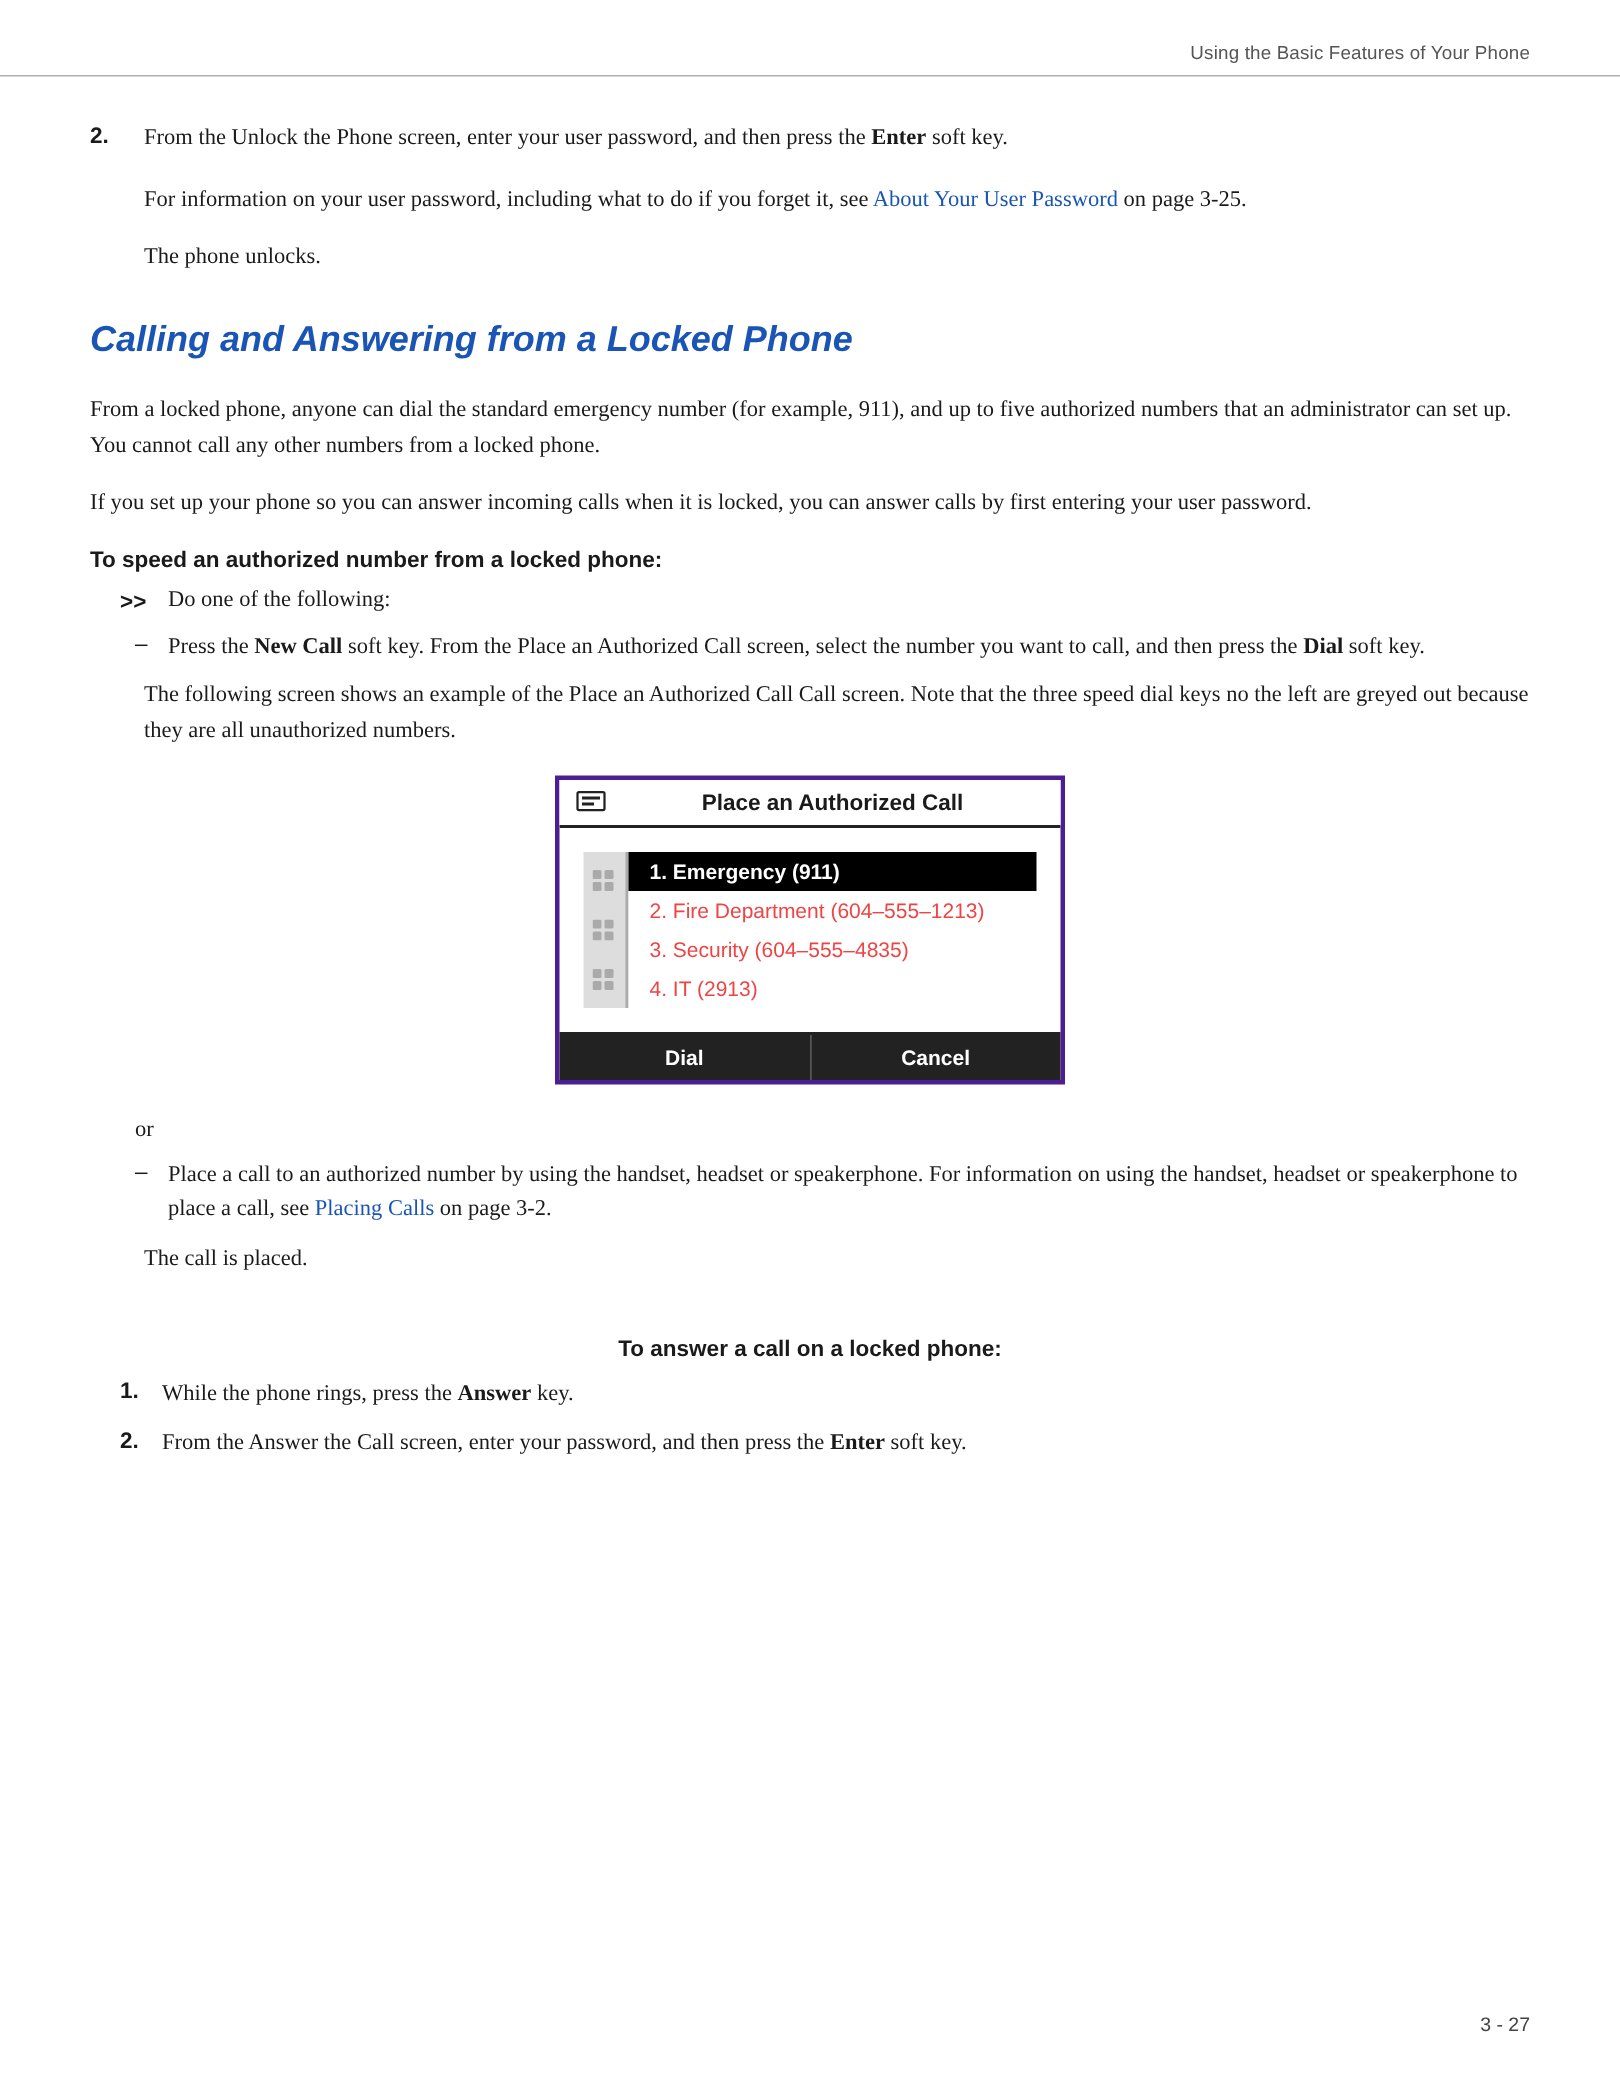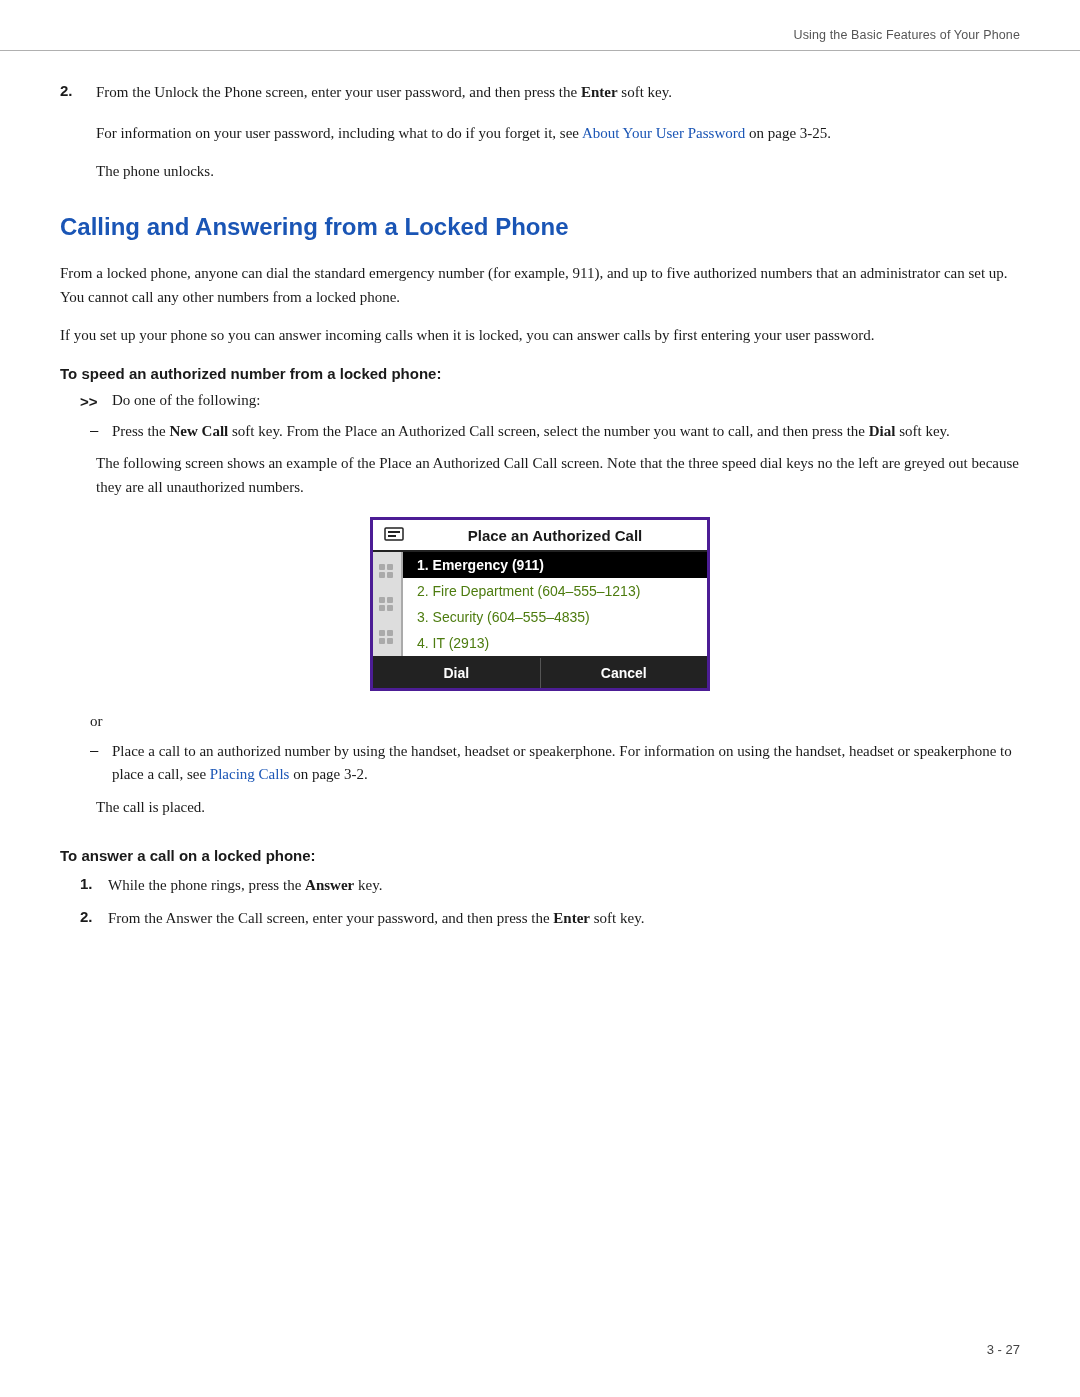--- a/index.html
+++ b/index.html
@@ -93,20 +93,21 @@
       margin-bottom: 30px;
       line-height: 1.55;
     }
 
     
     .section-heading {
       color: #1a55b5;
       font-family: Arial, sans-serif;
       font-size: 24px;
       font-weight: bold;
+      font-style: italic;
       margin-bottom: 20px;
       margin-top: 10px;
     }
 
     
     .body-para {
       font-size: 15px;
       line-height: 1.6;
       margin-bottom: 14px;
       margin-left: 0;
@@ -190,31 +191,31 @@
     .screen-title-text {
       font-family: Arial, sans-serif;
       font-size: 15px;
       font-weight: bold;
       text-align: center;
       flex: 1;
     }
 
     .screen-list {
       padding: 0;
-      margin: 0;
+      margin: 16px;
       border-radius: 30px;
     }
 
     .screen-list-item {
       font-family: Arial, sans-serif;
       font-size: 14px;
       padding: 5px 10px 5px 14px;
       display: flex;
       align-items: center;
-      color: #4d7c0f;
+      color: #ef4444;
       background: #fff;
     }
 
     .screen-list-item.selected {
       background: #000;
       color: #fff;
       font-weight: bold;
     }
 
     .screen-buttons {
@@ -407,21 +408,21 @@
       <span class="dash-symbol">–</span>
       <div class="dash-content">
         <span>Place a call to an authorized number by using the handset, headset or speakerphone. For information on using the handset, headset or speakerphone to place a call, see </span><a class="link">Placing Calls</a><span> on page 3-2.</span>
       </div>
     </div>
 
     <div class="sub-indented">
       <p>The call is placed.</p>
     </div>
 
-    <div class="proc-heading" style="margin-top:28px;">To answer a call on a locked phone:</div>
+    <div class="proc-heading" style="margin-top:40px;text-align:center;">To answer a call on a locked phone:</div>
 
     <div class="numbered-item">
       <span class="numbered-symbol">1.</span>
       <div class="numbered-content">
         <span>While the phone rings, press the </span><span class="bold">Answer</span><span> key.</span>
       </div>
     </div>
 
     <div class="numbered-item">
       <span class="numbered-symbol">2.</span>

